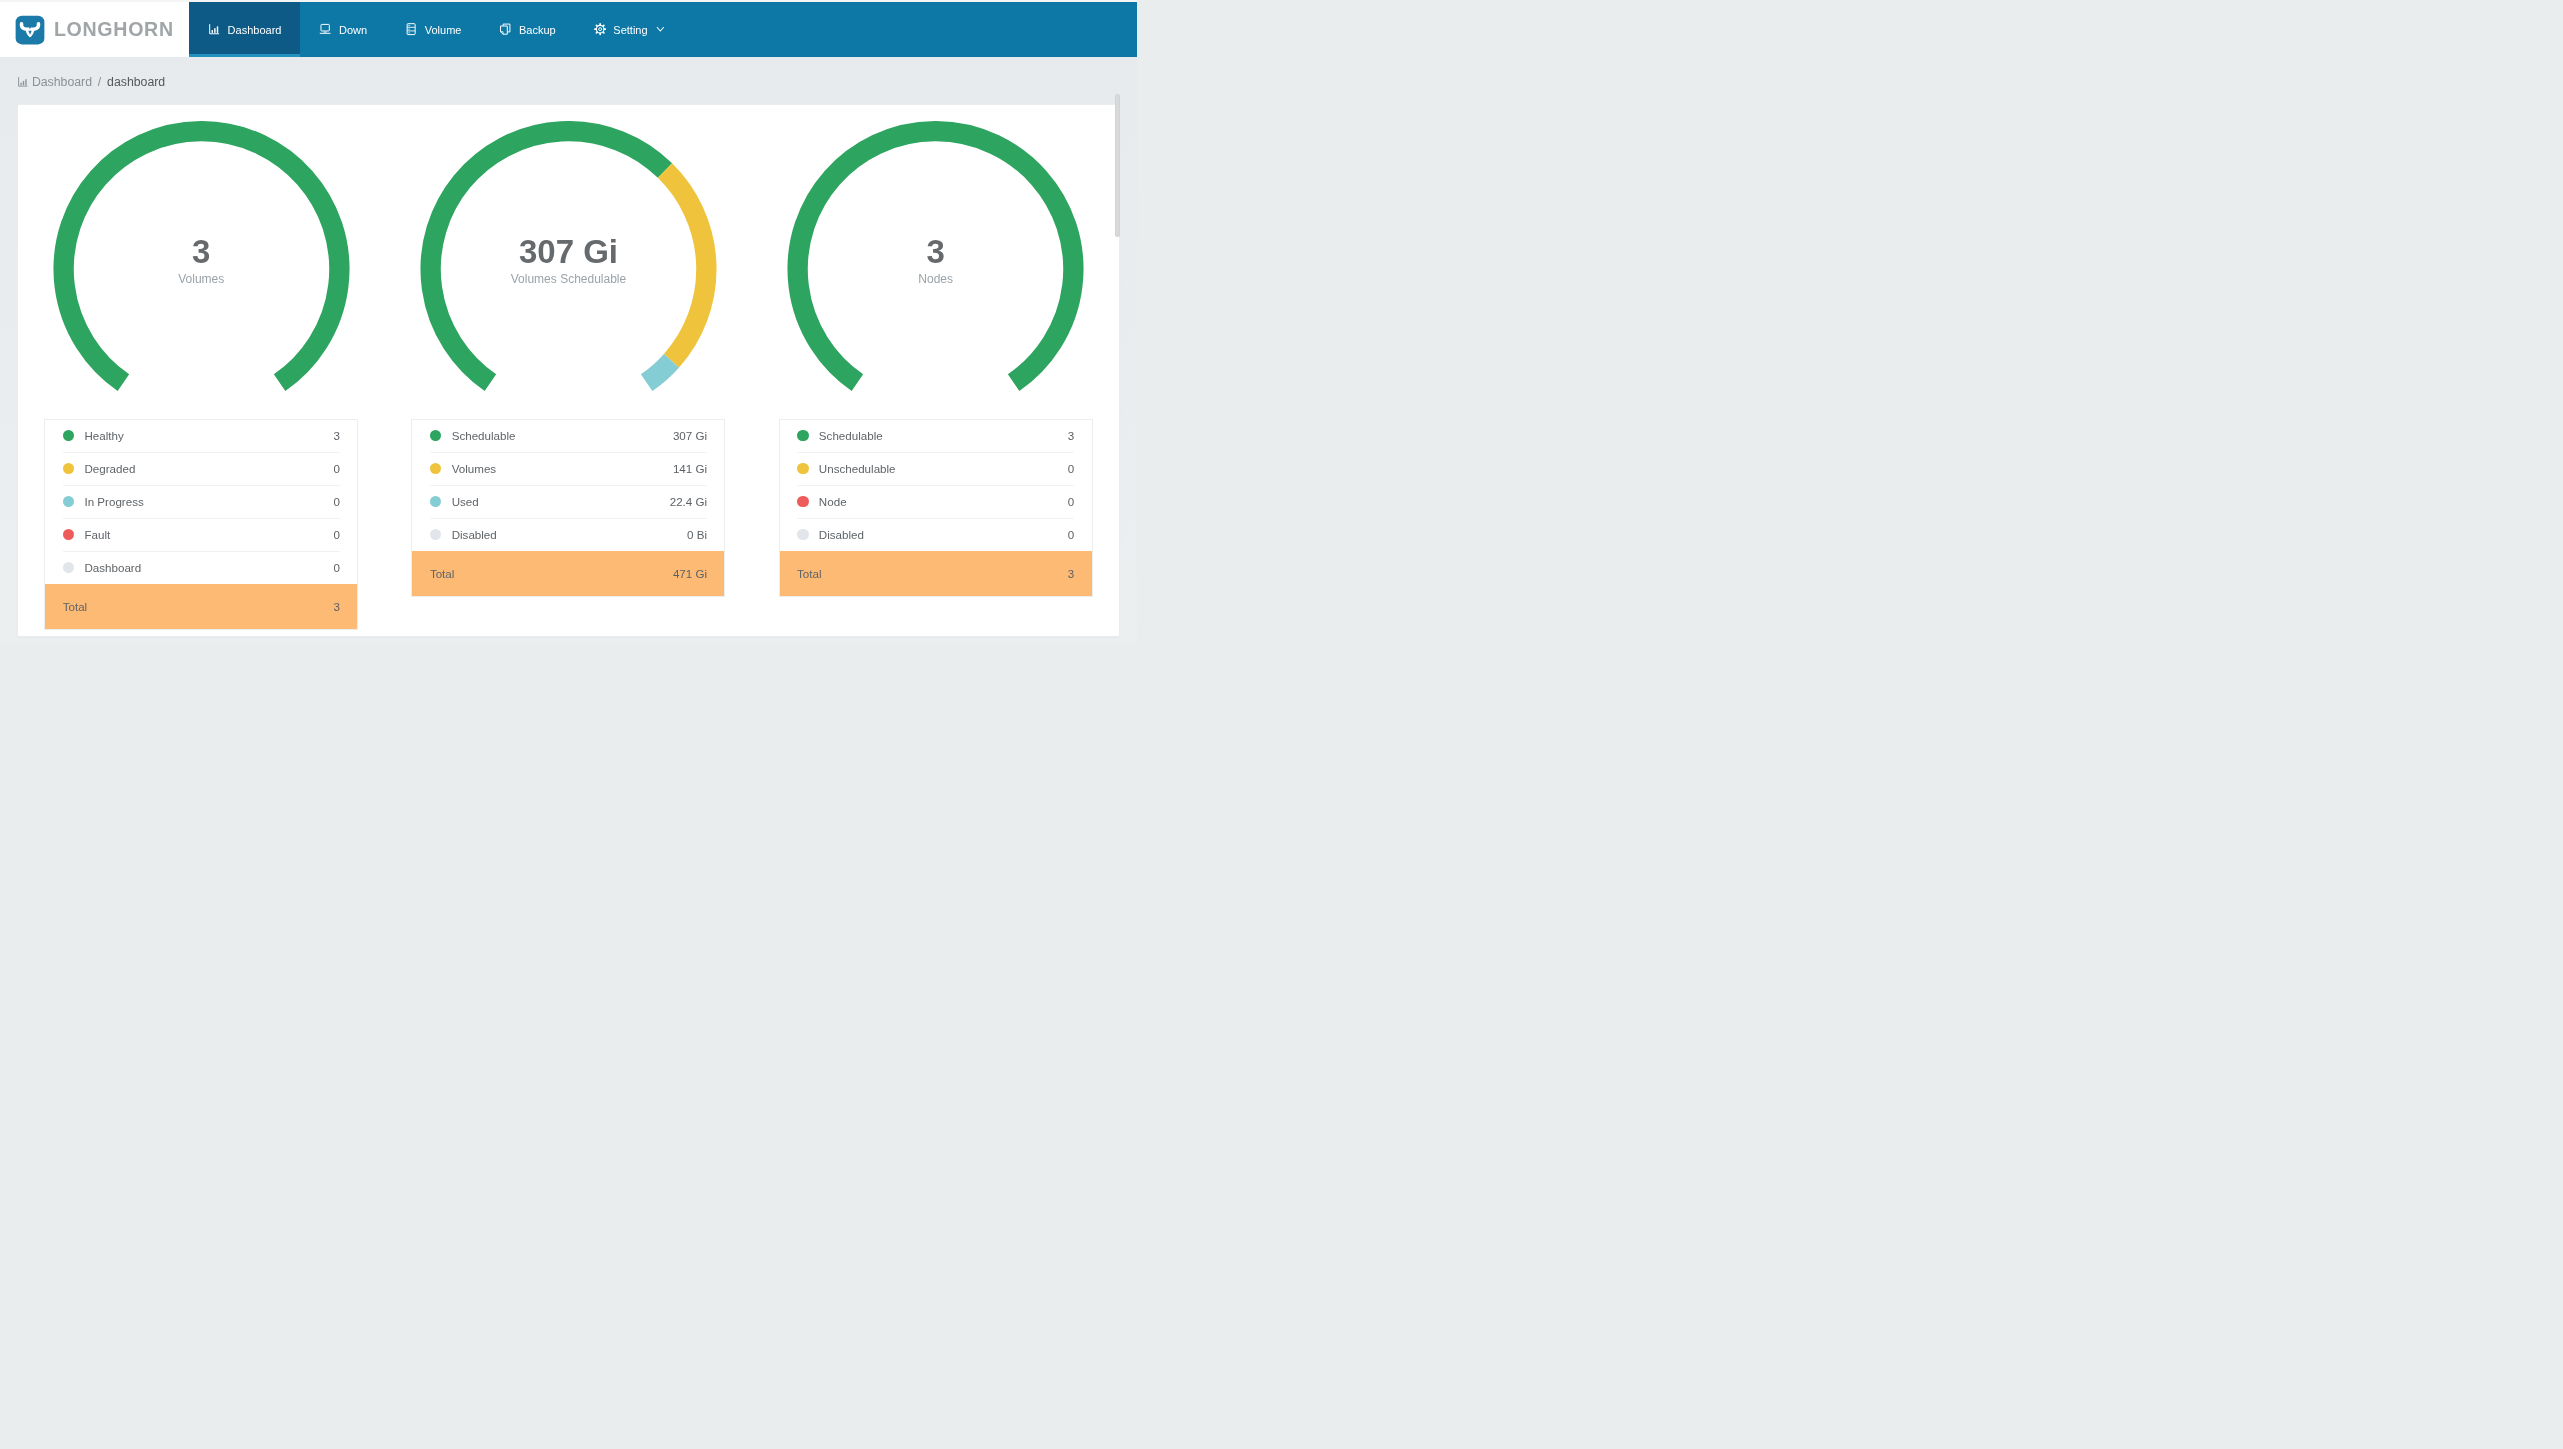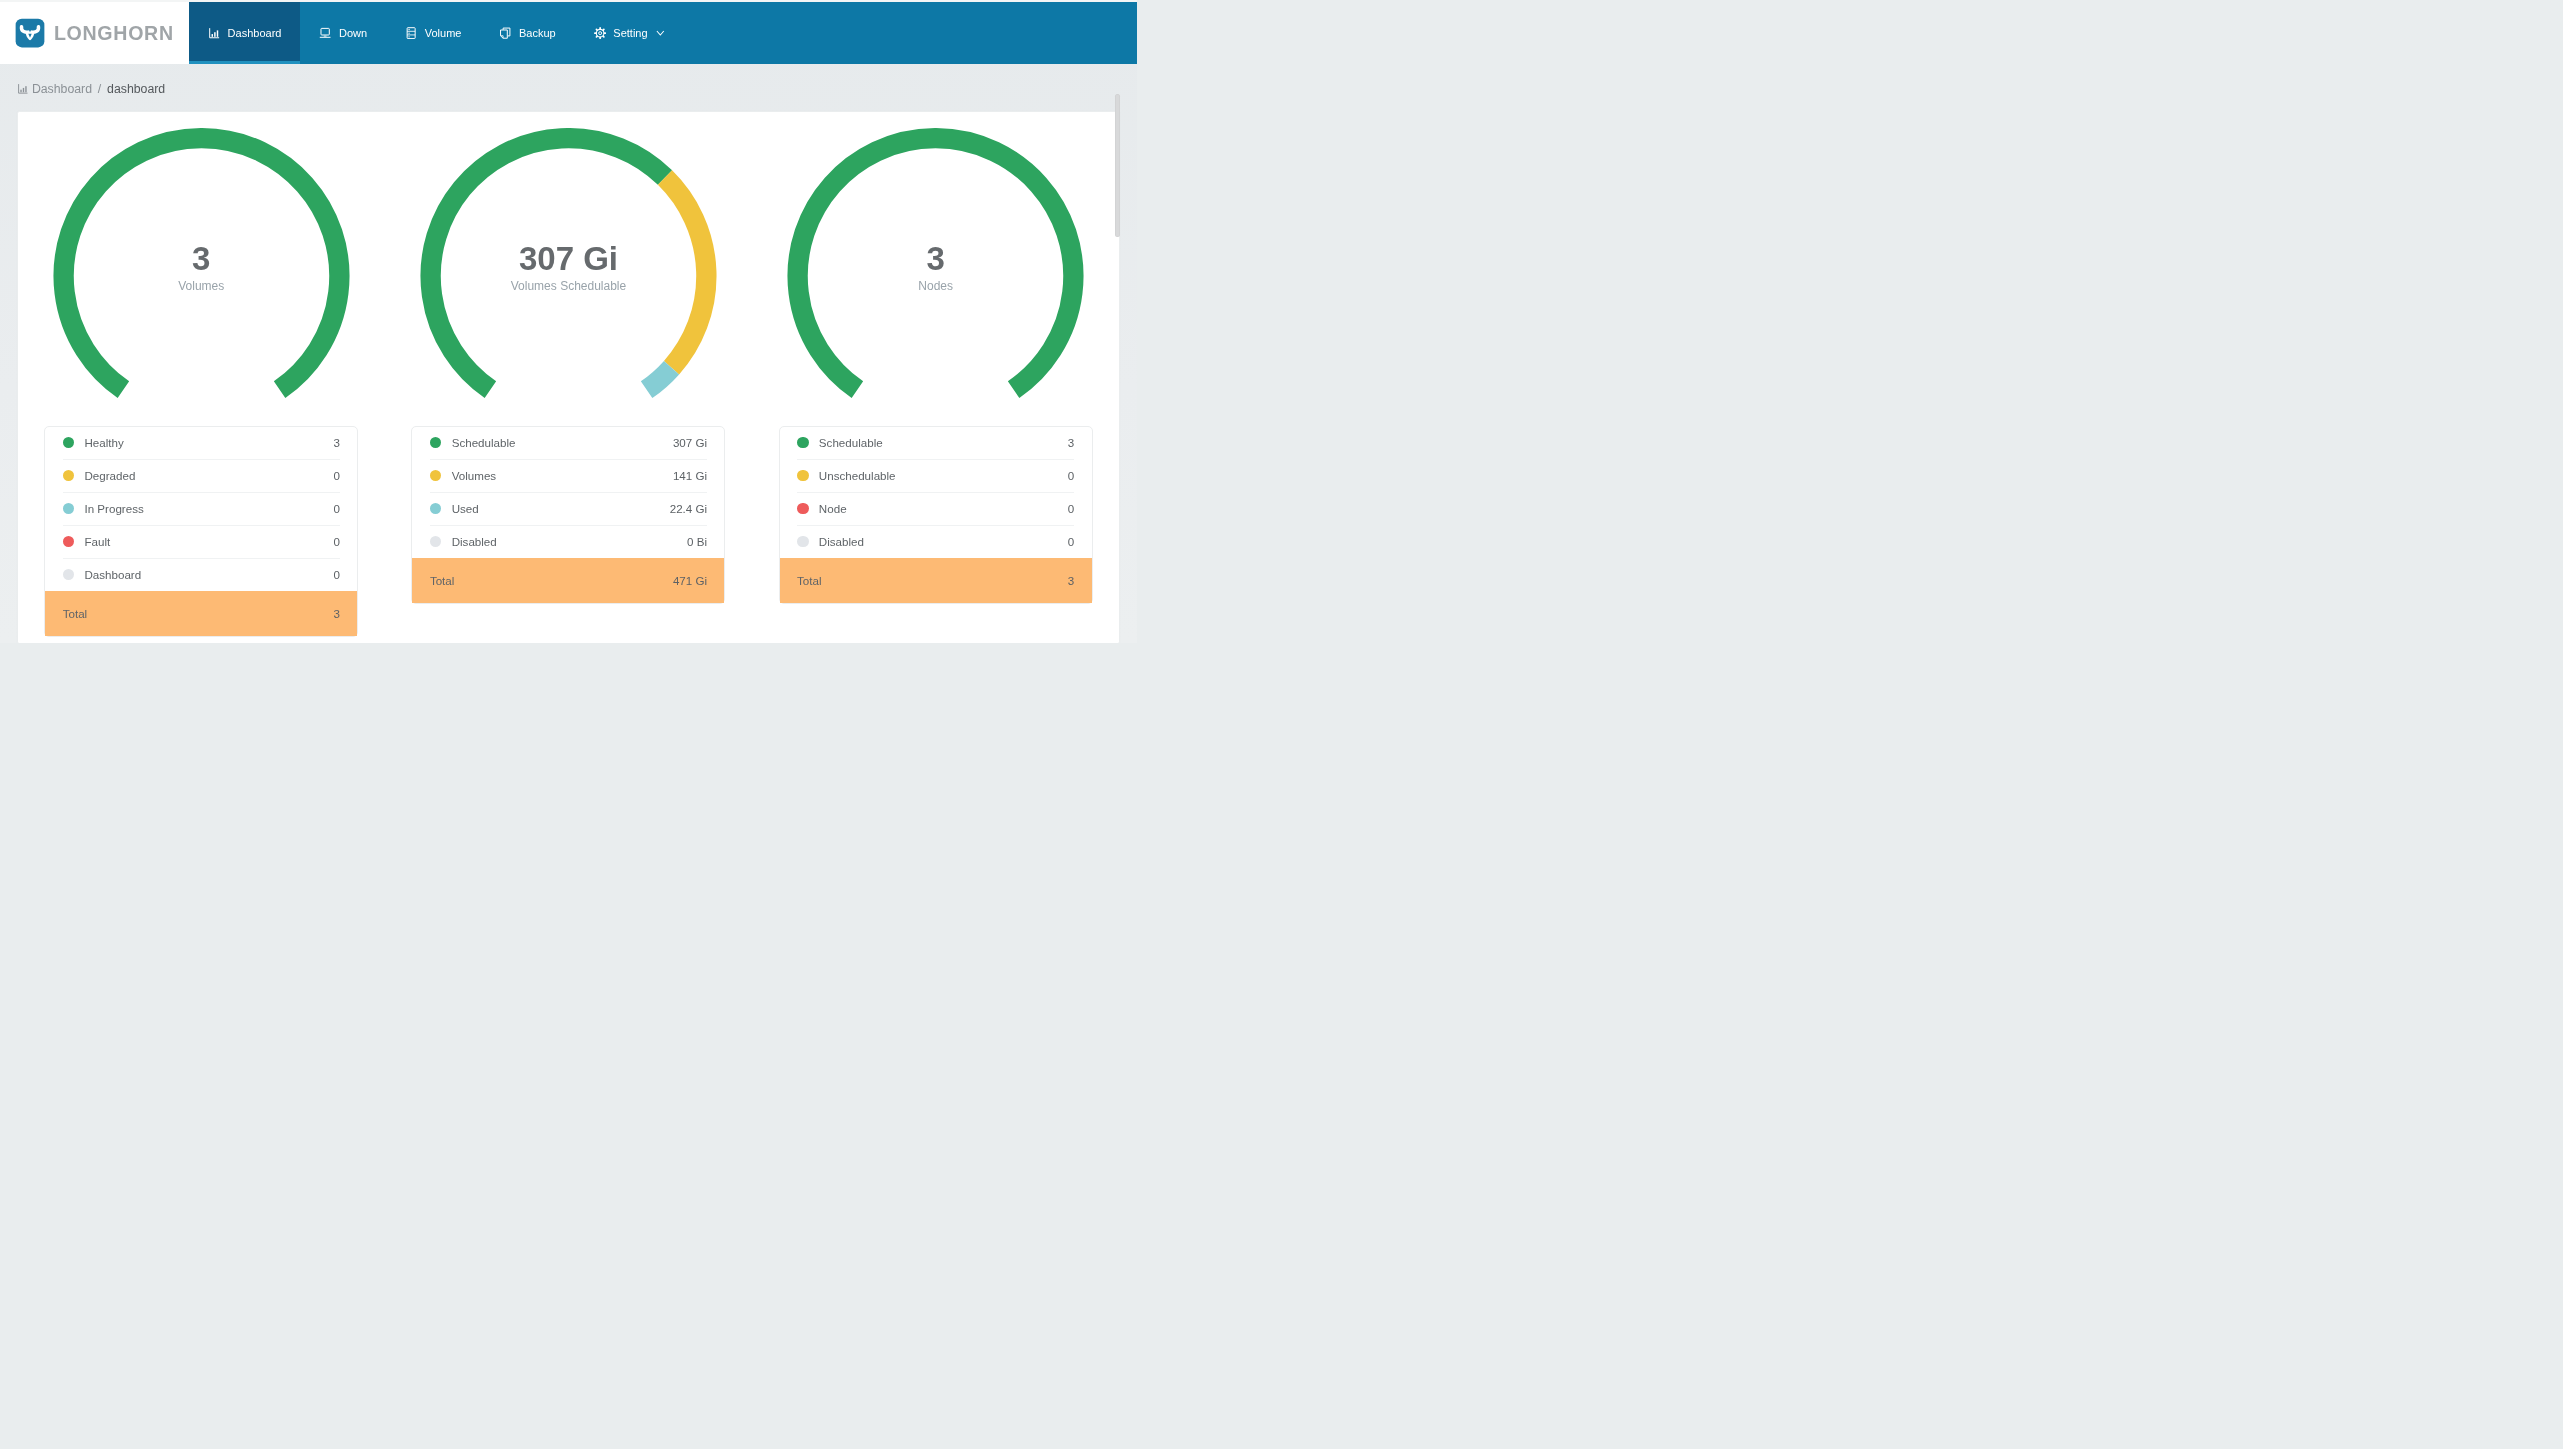--- a/index.html
+++ b/index.html
@@ -1,20 +1,20 @@
 <!DOCTYPE html>
 <html style="font-size:11.6px"><head>
 <meta charset="utf-8">
 <style>
   html,body{margin:0;padding:0;background:#e9edee;}
   body{font-family:"Liberation Sans","DejaVu Sans",sans-serif;-webkit-font-smoothing:antialiased;}
   .page{position:relative;width:1137px;height:643px;overflow:hidden;
         background:linear-gradient(180deg,#e6eaec 0%,#eaedef 60%,#ecefF0 100%);}
   
-  .header{display:flex;height:64px;background:#0d78a6;border-top:2.2px solid #f3f5f5;box-sizing:border-box;}
+  .header{display:flex;height:57px;background:#0d78a6;border-top:2.2px solid #f3f5f5;box-sizing:border-box;}
   .logo-panel{width:189px;height:100%;background:#ffffff;display:flex;align-items:center;gap:9.4px;
               padding-left:14.5px;box-sizing:border-box;flex:none;cursor:pointer;}
   .logo-mark{width:30px;height:30px;display:block;}
   .brand{font-size:19.6px;font-weight:700;letter-spacing:0.7px;color:#a0a5a8;}
   .nav{display:flex;height:100%;}
   .nav-item{position:relative;display:flex;align-items:center;gap:7.3px;padding:0 19px;
             color:#ffffff;font-size:11px;cursor:pointer;white-space:nowrap;}
   .nav-item.active{background:#0d5a86;}
   .nav-item.active::after{content:"";position:absolute;left:0;right:0;bottom:0;height:2.9px;background:#2191bf;}
   .icon{width:12.3px;height:12.3px;display:block;color:#ffffff;flex:none;}
@@ -29,21 +29,21 @@
   .card{position:relative;margin:15.2px 16.7px 0 16.7px;height:533px;background:#ffffff;
         border:0.7px solid #eaedee;border-radius:2.2px;box-sizing:border-box;
         box-shadow:0 0.7px 1.5px rgba(0,0,0,0.03);display:flex;padding-top:16px;}
   .panel{flex:1 1 0;min-width:0;}
   .gauge-wrap{position:relative;width:305px;height:283px;margin:0 auto;}
   .gauge-svg{display:block;}
   .gauge-center{position:absolute;left:0;right:0;top:0;text-align:center;pointer-events:none;}
   .gauge-value{margin-top:113px;font-size:33px;line-height:36px;font-weight:700;color:#666a6d;}
   .gauge-label{margin-top:2px;font-size:12px;color:#99a3aa;}
   
-  .legend{width:314px;margin:14.5px auto 0;background:#fff;border:0.7px solid #ebedee;border-radius:5px;
+  .legend{width:314px;margin:14.5px auto 0;background:#fff;border:0.7px solid #ebedee;border-radius:0;
           box-sizing:border-box;font-size:11.6px;color:#5f6468;}
   .legend-row{display:flex;align-items:center;height:32px;margin:0 17.4px;border-top:0.7px solid #f0f2f3;}
   .legend-row:first-child{border-top:none;}
   .dot{width:11.6px;height:11.6px;border-radius:50%;margin-right:10.2px;flex:none;}
   .l-label{color:#5f6468;}
   .l-value{margin-left:auto;color:#5c6165;}
   .legend-total{display:flex;align-items:center;height:45px;padding:0 17.4px;background:#fdba74;}
   
   .scroll-thumb{position:absolute;top:94px;right:16.7px;width:5.1px;height:143px;border-radius:2.9px;
                 background:#d8d9da;box-shadow:inset 0 0 0 0.7px rgba(0,0,0,0.04);cursor:pointer;}

